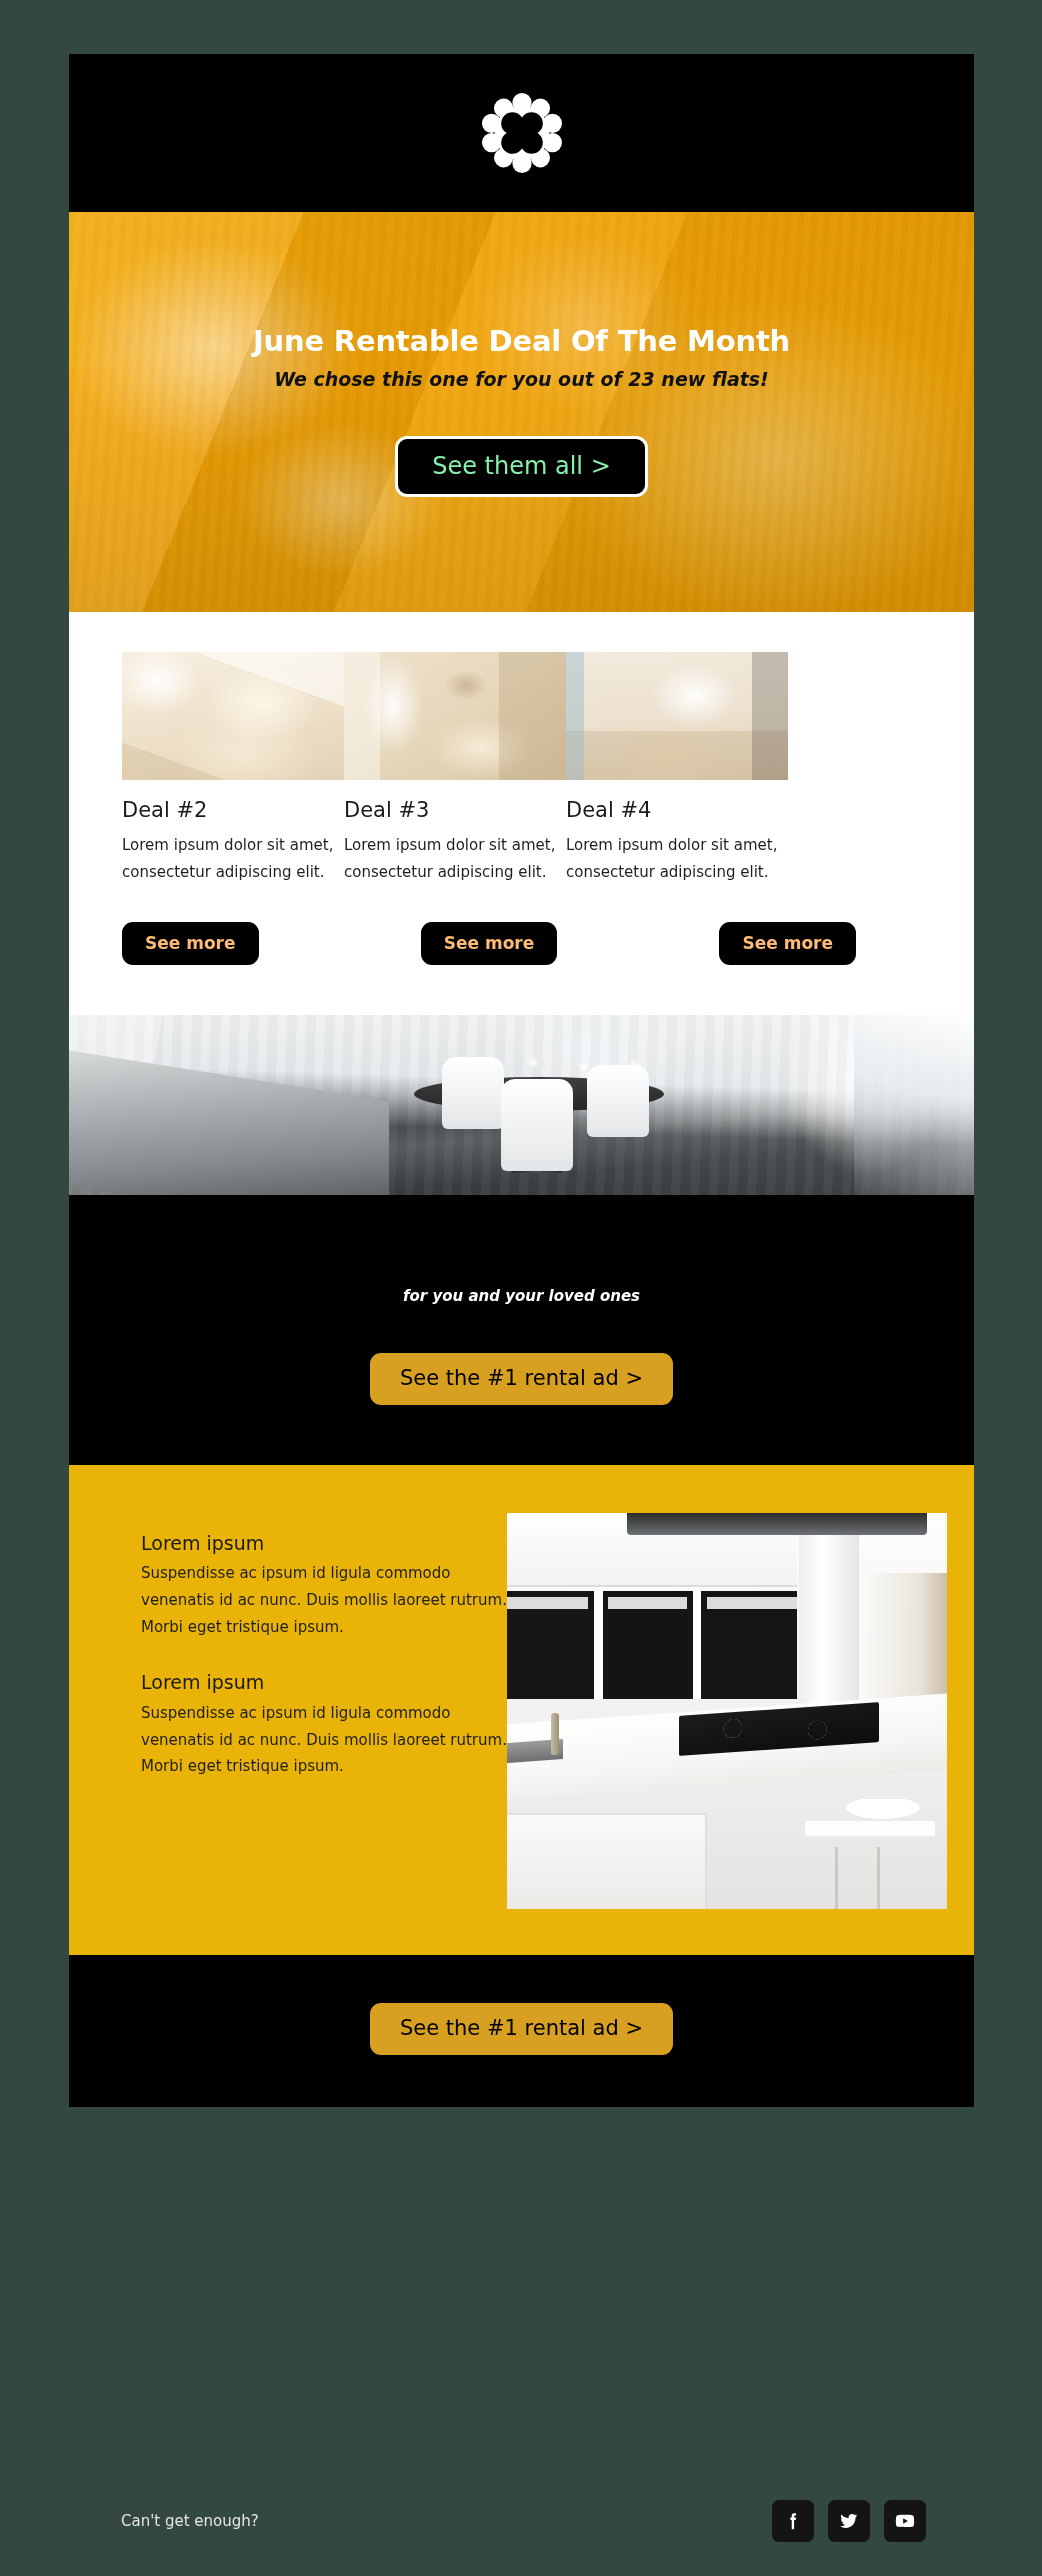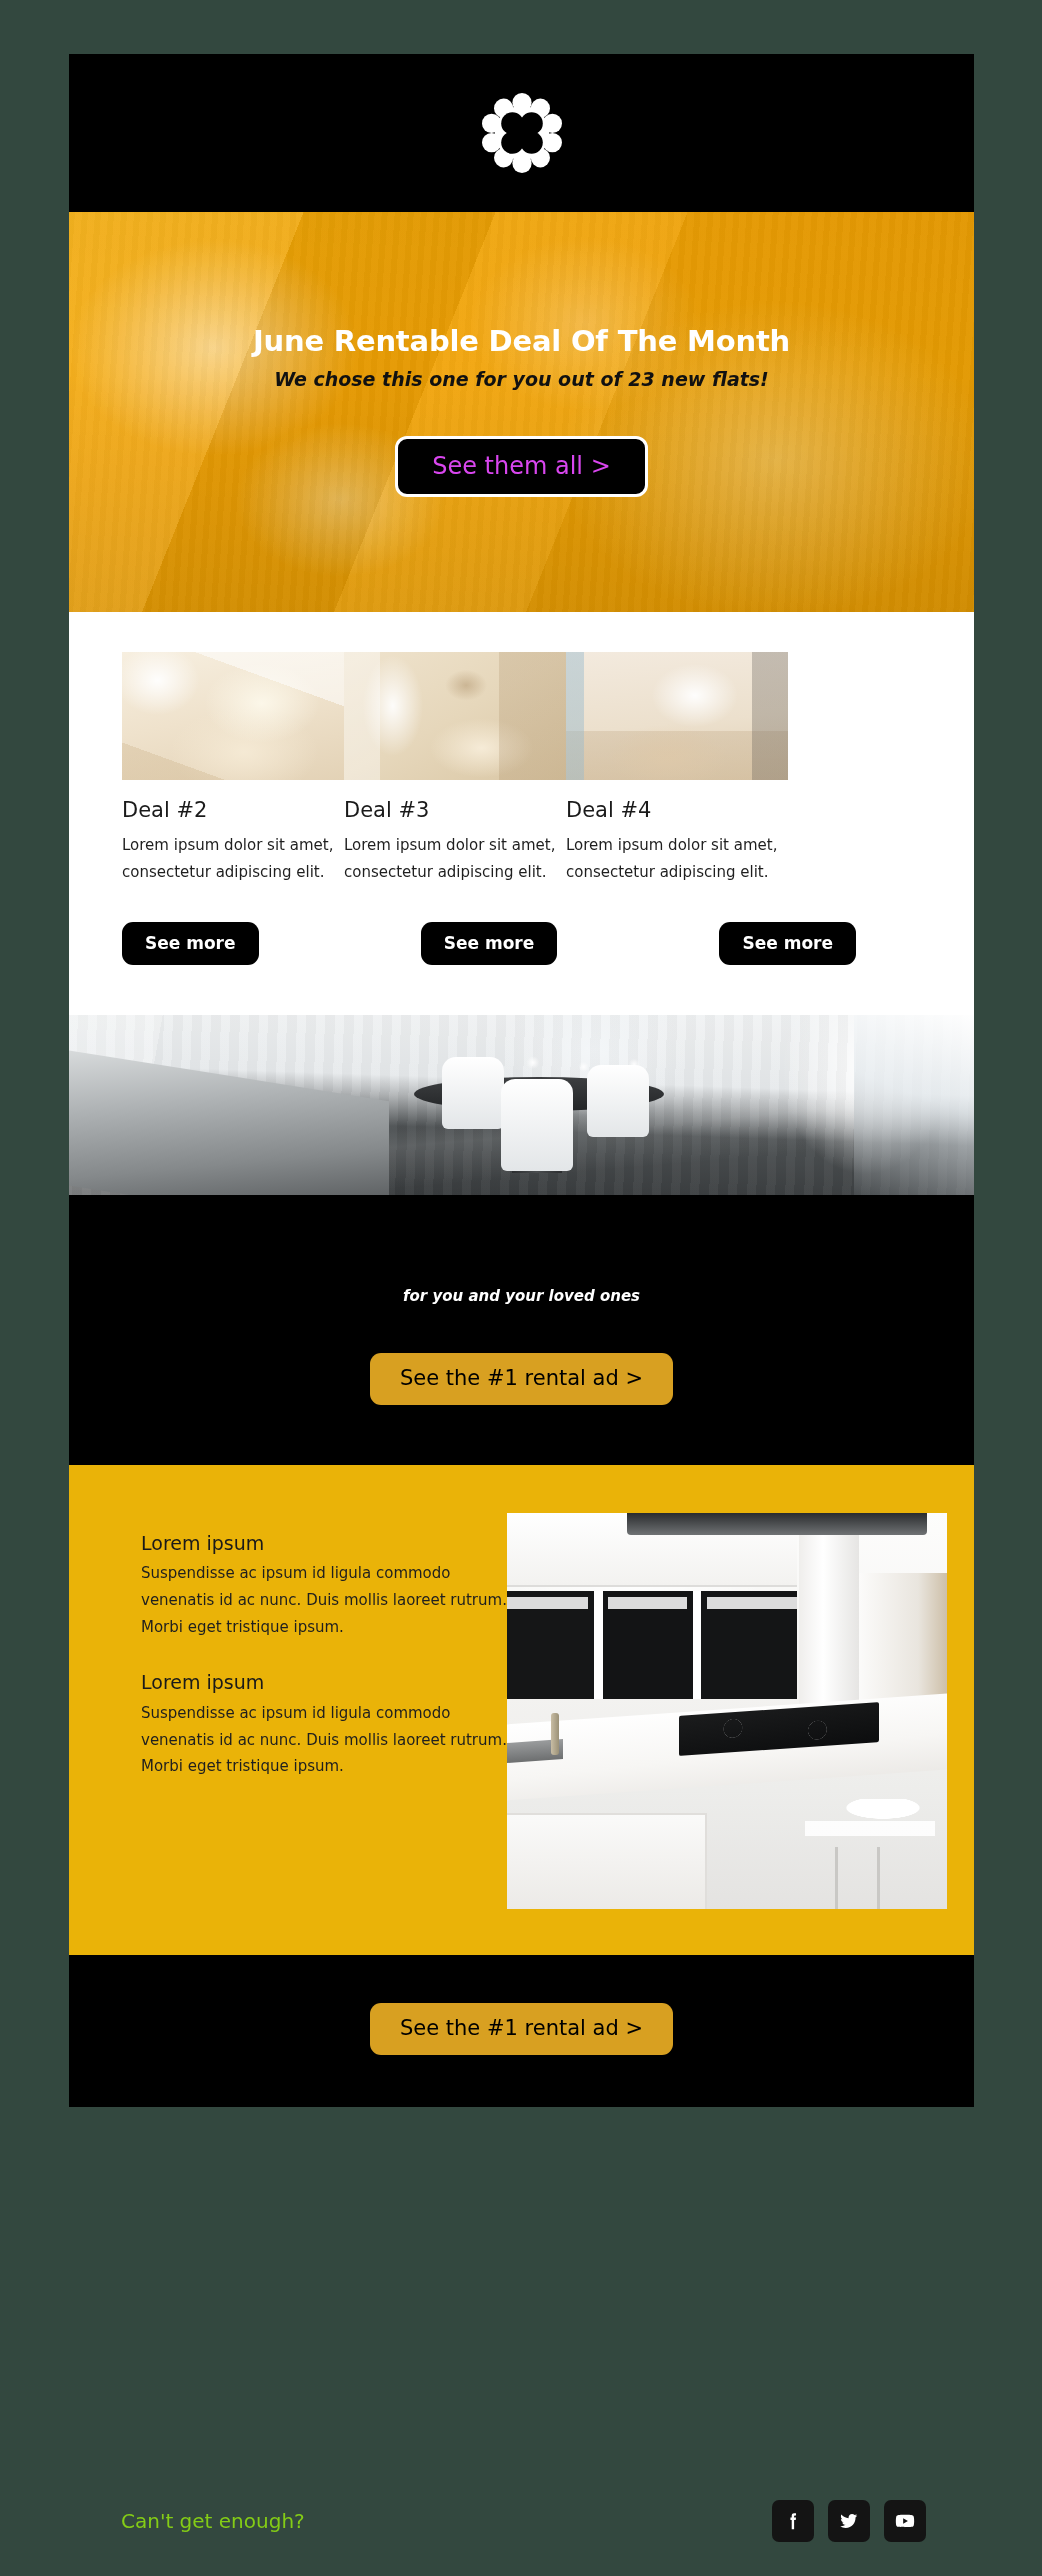--- a/index.html
+++ b/index.html
@@ -86,21 +86,21 @@
     font-size: 19px;
     font-style: italic;
     font-weight: bold;
     text-align: center;
   }
   .hero-btn {
     margin-top: 46px;
     background: #000000;
     border: 3px solid #ffffff;
     border-radius: 12px;
-    color: #d946ef;
+    color: #86efac;
     font-size: 24px;
     font-family: "DejaVu Sans", sans-serif;
     padding: 15px 34px 16px;
     cursor: pointer;
     line-height: 1;
   }
 
   
   .deals {
     background: #ffffff;
@@ -170,21 +170,21 @@
   .deal-btn-row {
     display: flex;
     gap: 34px;
     margin-top: 36px;
   }
   .deal-btn-cell { width: 222px; display: flex; }
   .deal-btn-cell.c2 { justify-content: center; }
   .deal-btn-cell.c3 { justify-content: flex-end; }
   .see-more-btn {
     background: #000000;
-    color: #ffffff;
+    color: #fdba74;
     border: none;
     border-radius: 11px;
     font-size: 17px;
     font-family: "DejaVu Sans", sans-serif;
     font-weight: bold;
     padding: 13px 23px;
     cursor: pointer;
     line-height: 1;
   }
 
@@ -397,22 +397,22 @@
     left: 69px;
     top: 2466px;
     width: 905px;
     height: 110px;
     background: #33483f;
     display: flex;
     align-items: center;
     padding: 0 48px 0 52px;
   }
   .footer-text {
-    color: #84cc16;
-    font-size: 20px;
+    color: #e5e5e5;
+    font-size: 15px;
     flex: 1;
   }
   .socials { display: flex; gap: 14px; }
   .social-btn {
     width: 42px; height: 42px;
     background: #141414;
     border: none;
     border-radius: 7px;
     display: flex; align-items: center; justify-content: center;
     cursor: pointer;

